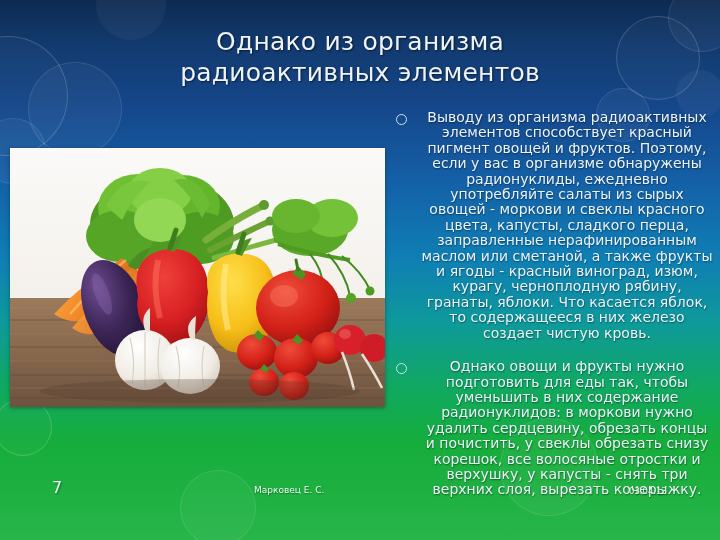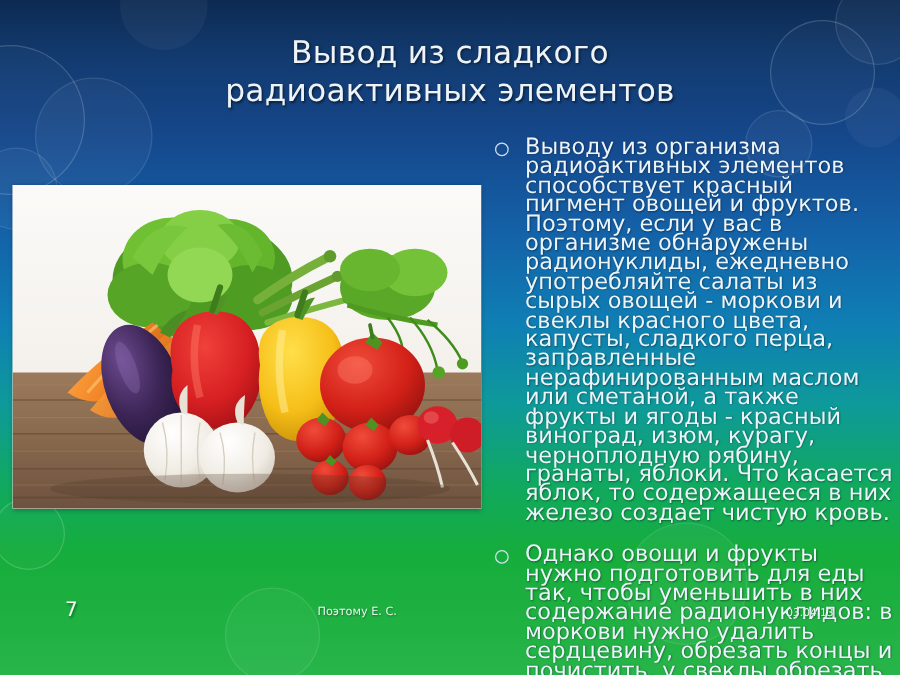--- a/index.html
+++ b/index.html
@@ -92,23 +92,24 @@
     height: 11px;
     margin-top: 4px;
     margin-right: 13px;
     border-radius: 50%;
     border: 1.5px solid #cfe2f2;
     box-sizing: border-box;
   }
   .bullet-text {
     flex: 1 1 auto;
     color: #ecf4fb;
-    font-size: 18px;
+    font-size: 14px;
     line-height: 15.4px;
     text-shadow: 0.5px 0.5px 1.5px rgba(0,0,0,0.45);
+    text-align: center;
   }
 
   
   .page-num {
     position: absolute;
     left: 52px;
     top: 478px;
     color: #f2fbf4;
     font-size: 16px;
     text-shadow: 1px 1px 2px rgba(0,0,0,0.4);
@@ -142,21 +143,21 @@
     <div class="bub soft" style="left:-20px; top:118px; width:64px; height:64px;"></div>
     <div class="bub" style="left:616px; top:16px; width:82px; height:82px;"></div>
     <div class="bub soft" style="left:668px; top:-16px; width:66px; height:66px;"></div>
     <div class="bub soft" style="left:596px; top:88px; width:52px; height:52px;"></div>
     <div class="bub fill" style="left:676px; top:70px; width:48px; height:48px;"></div>
     <div class="bub" style="left:-6px; top:398px; width:56px; height:56px;"></div>
     <div class="bub soft" style="left:500px; top:418px; width:96px; height:96px;"></div>
     <div class="bub soft" style="left:180px; top:470px; width:74px; height:74px;"></div>
   </div>
 
-  <div class="title">Вывод из сладкого
+  <div class="title">Однако из организма
 радиоактивных элементов</div>
 
   <div class="photo">
     <svg viewBox="0 0 375 259" preserveAspectRatio="none">
       <defs>
         <linearGradient id="skyg" x1="0" y1="0" x2="0" y2="1">
           <stop offset="0" stop-color="#fbfaf8"></stop>
           <stop offset="1" stop-color="#efeae3"></stop>
         </linearGradient>
         <linearGradient id="woodg" x1="0" y1="0" x2="0" y2="1">
@@ -333,16 +334,16 @@
       <span class="bullet-mark"></span>
       <span class="bullet-text">  Выводу из организма радиоактивных элементов способствует красный пигмент овощей и фруктов. Поэтому, если у вас в организме обнаружены радионуклиды, ежедневно употребляйте салаты из сырых овощей - моркови и свеклы красного цвета, капусты, сладкого перца, заправленные нерафинированным маслом или сметаной, а также фрукты и ягоды - красный виноград, изюм, курагу, черноплодную рябину, гранаты, яблоки. Что касается яблок, то содержащееся в них железо создает чистую кровь.</span>
     </div>
     <div class="bullet-row" style="">
       <span class="bullet-mark"></span>
       <span class="bullet-text">Однако овощи и фрукты нужно подготовить для еды так, чтобы уменьшить в них содержание радионуклидов: в моркови нужно удалить сердцевину, обрезать концы и почистить, у свеклы обрезать снизу корешок, все волосяные отростки и верхушку, у капусты - снять три верхних слоя, вырезать кочерыжку.</span>
     </div>
   </div>
 
   <div class="page-num">7</div>
-  <div class="author">Поэтому Е. С.</div>
+  <div class="author">Марковец Е. С.</div>
   <div class="date">03.04.13</div>
 
 </div>
 
 </body></html>

